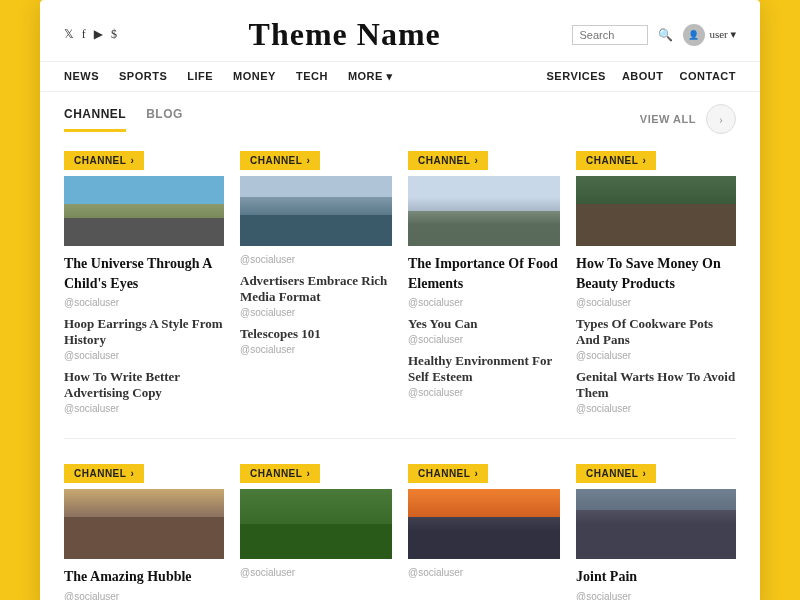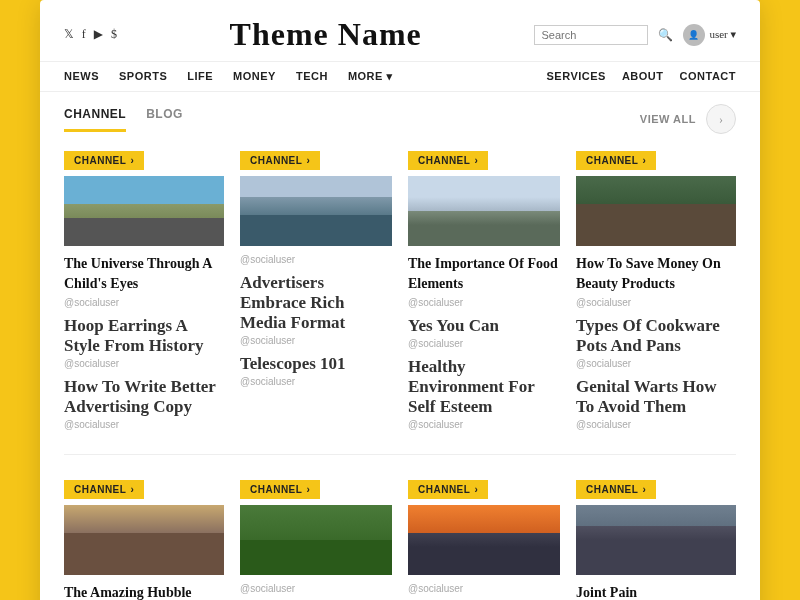--- a/index.html
+++ b/index.html
@@ -48,21 +48,21 @@
     }
     .header-right {
       display: flex;
       align-items: center;
       gap: 10px;
     }
     .search-box {
       border: 1px solid #ccc;
       padding: 3px 6px;
       font-size: 11px;
-      width: 114px;
+      width: 76px;
       outline: none;
     }
     .search-btn {
       background: none;
       border: none;
       cursor: pointer;
       font-size: 12px;
       color: #666;
     }
     .user-info {
@@ -213,21 +213,21 @@
       margin-bottom: 4px;
       font-family: Georgia, serif;
     }
     .article-author {
       font-size: 10px;
       color: #aaa;
       margin-bottom: 8px;
       font-family: Arial, sans-serif;
     }
     .article-sub {
-      font-size: 17px;
+      font-size: 13px;
       color: #333;
       font-weight: 600;
       margin-bottom: 2px;
       font-family: Georgia, serif;
     }
     .article-sub-author {
       font-size: 10px;
       color: #aaa;
       margin-bottom: 8px;
       font-family: Arial, sans-serif;

